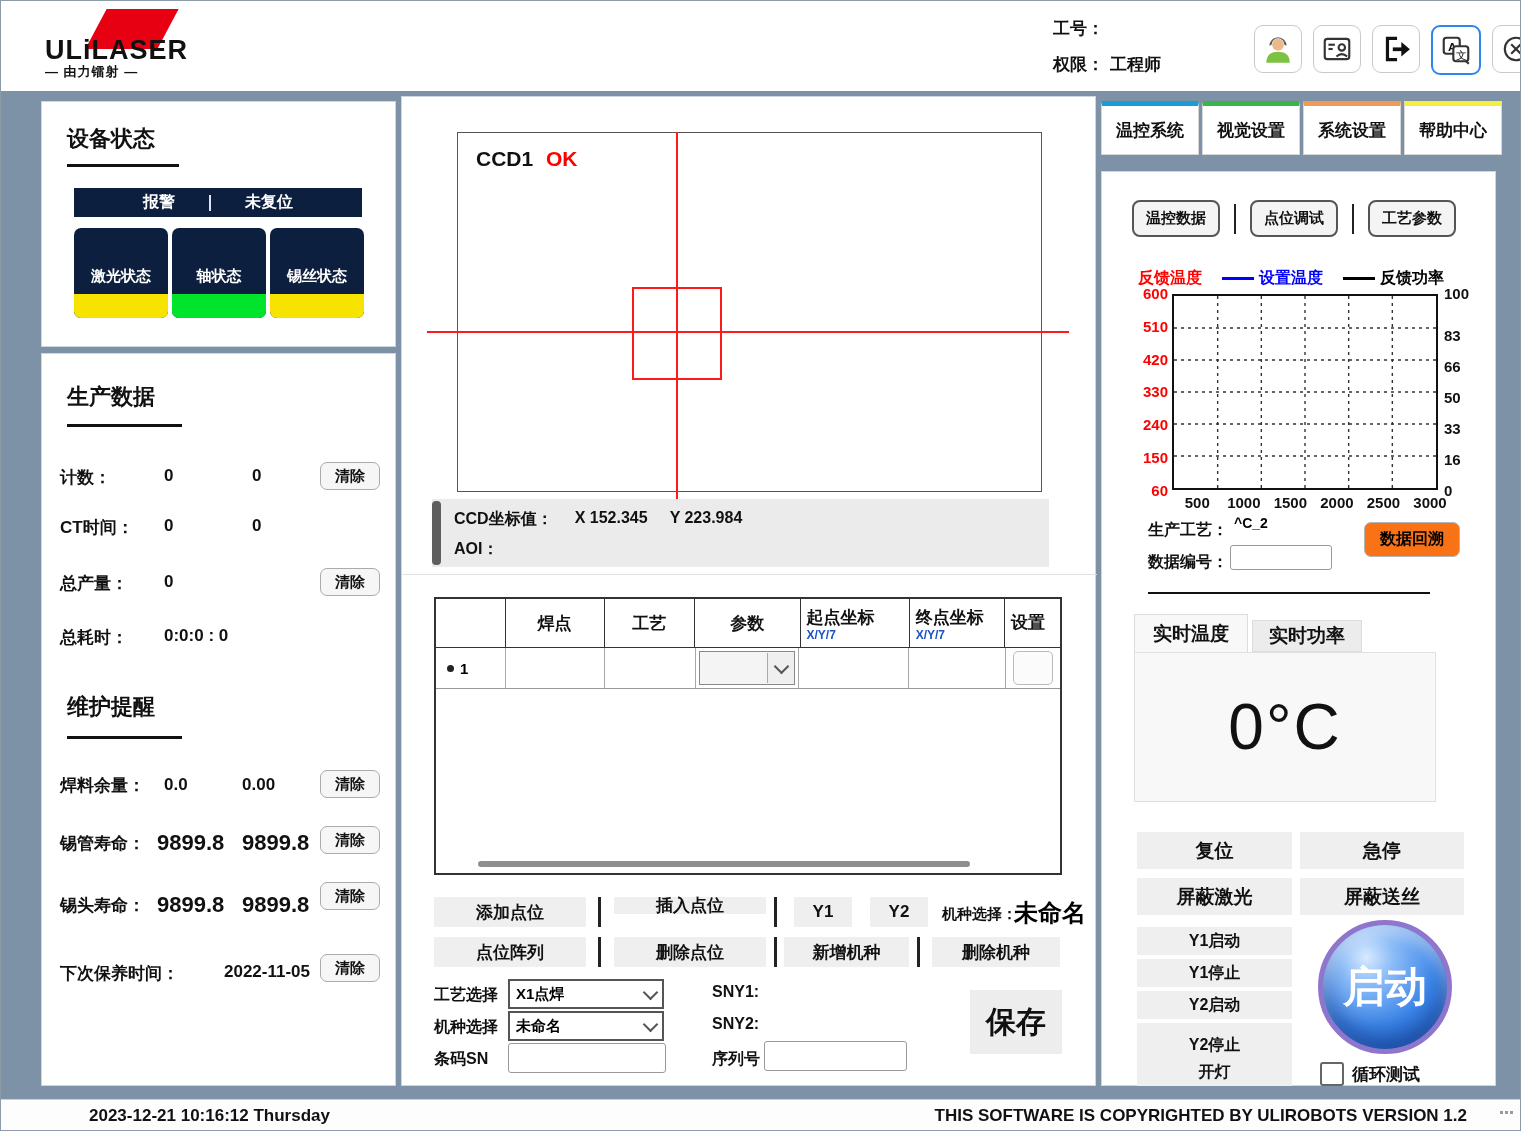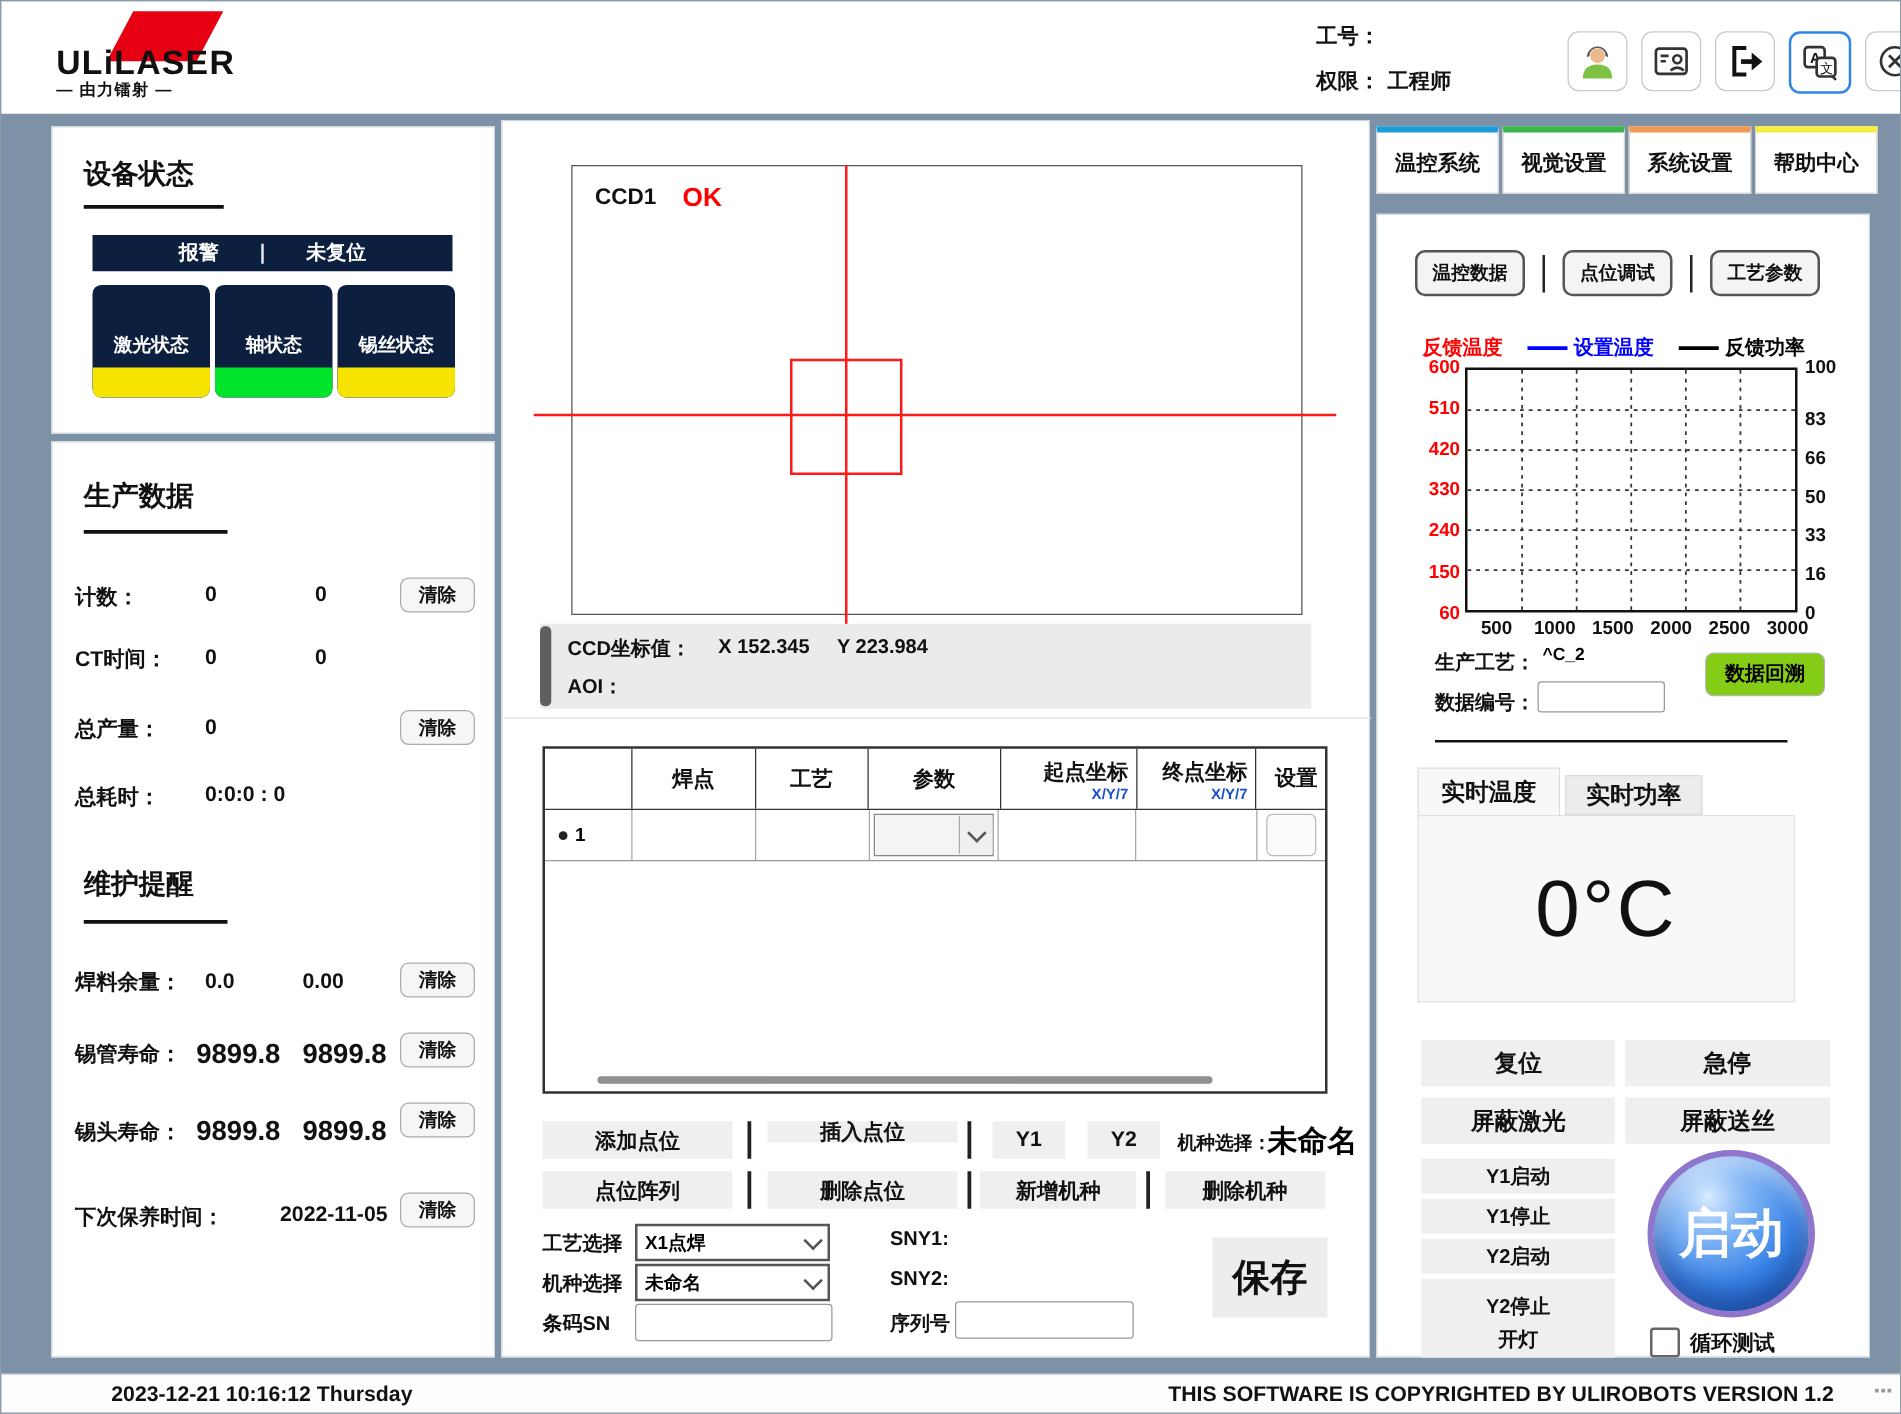--- a/index.html
+++ b/index.html
@@ -24,31 +24,31 @@
   .st-card{width:94px;height:90px;border-radius:7px;background:#0D1F3E;overflow:hidden;display:flex;flex-direction:column;cursor:pointer;}
   .st-card .lab{flex:1;color:#fff;font-size:15px;font-weight:bold;display:flex;align-items:flex-end;justify-content:center;padding-bottom:8px;}
   .st-card .lamp{height:24px;}
   
   .row-lab{font-size:17px;font-weight:bold;color:#111;}
   .row-val{font-size:17px;font-weight:bold;color:#111;}
   .row-val.big{font-size:22px;}
   .clear-btn{width:60px;height:28px;border:1px solid #ababab;border-radius:7px;background:#f6f6f6;font-size:15px;font-weight:bold;color:#111;display:flex;align-items:center;justify-content:center;cursor:pointer;}
   
   .ccd-box{border:1px solid #555;background:#fff;}
-  .ccd-t1{font-size:18px;font-weight:bold;color:#111;}
+  .ccd-t1{font-size:21px;font-weight:bold;color:#111;}
   .ccd-t2{font-size:21px;font-weight:bold;color:#ff0000;}
   .redline{background:#ff1a1a;}
   .red-square{border:2px solid #ff1a1a;}
   .info-bar{background:#ebebeb;}
   .info-accent{width:9px;border-radius:4px;background:#5f5f5f;}
   .info-txt{font-size:16px;font-weight:bold;color:#111;}
   
   .pt-wrap{border:2px solid #333;background:#fff;}
   .pt-header{display:flex;border-bottom:1px solid #333;height:48px;}
-  .pt-hcell{border-right:1px solid #333;font-size:17px;font-weight:bold;color:#111;display:flex;flex-direction:column;justify-content:center;padding:0 6px;align-items:flex-end;}
+  .pt-hcell{border-right:1px solid #333;font-size:17px;font-weight:bold;color:#111;display:flex;flex-direction:column;justify-content:center;padding:0 6px;}
   .pt-hcell .sub{font-size:12px;font-weight:bold;color:#1A52C8;line-height:12px;}
   .pt-row{display:flex;height:40px;border-bottom:1px solid #999;}
   .pt-cell{border-right:1px solid #a8a8a8;display:flex;align-items:center;padding:0 5px;}
   .dot{width:7px;height:7px;border-radius:50%;background:#222;display:inline-block;margin:0 6px 0 6px;}
   .combo{height:32px;border:1px solid #888;background:#f4f4f4;display:flex;align-items:center;justify-content:flex-end;width:100%;}
   .combo .cbtn{width:26px;height:30px;border-left:1px solid #aaa;background:#efefef;display:flex;align-items:center;justify-content:center;}
   .chev{width:9px;height:9px;border-right:2px solid #555;border-bottom:2px solid #555;transform:rotate(45deg);margin-top:-4px;}
   .mini-btn{width:38px;height:32px;border:1px solid #bbb;border-radius:5px;background:#fbfbfb;cursor:pointer;}
   .scroll-thumb{height:6px;border-radius:3px;background:#8f8f8f;}
   
@@ -63,21 +63,21 @@
   .save-btn{background:#ededed;border:none;font-size:30px;font-weight:bold;color:#111;display:flex;align-items:center;justify-content:center;cursor:pointer;}
   
   .nav-tab{width:96px;height:48px;background:#fff;border:1px solid #d6d6d6;border-top:5px solid #888;display:flex;align-items:center;justify-content:center;font-size:17px;font-weight:bold;color:#111;cursor:pointer;}
   .sub-btn{height:33px;border:2px solid #555;border-radius:8px;background:#f4f4f4;font-size:15px;font-weight:bold;color:#111;display:flex;align-items:center;justify-content:center;padding:0 12px;cursor:pointer;}
   .legend-item{display:flex;align-items:center;gap:5px;font-size:16px;font-weight:bold;}
   .legend-line{width:32px;height:3px;}
   .chart-plot{border:2px solid #111;background:#fff;}
   .ytick{font-size:15px;font-weight:bold;line-height:15px;}
   .xtick{font-size:15px;font-weight:bold;color:#111;position:absolute;transform:translateX(-50%);}
   .rp-lab{font-size:16px;font-weight:bold;color:#111;}
-  .bt-btn{border:1px solid #b5b5b5;border-radius:7px;background:#84cc16;font-size:16px;font-weight:bold;display:flex;align-items:center;justify-content:center;cursor:pointer;}
+  .bt-btn{border:1px solid #b5b5b5;border-radius:7px;background:#f97316;font-size:16px;font-weight:bold;display:flex;align-items:center;justify-content:center;cursor:pointer;}
   .rt-tab{display:flex;align-items:center;justify-content:center;font-size:19px;font-weight:bold;color:#111;cursor:pointer;}
   .rt-tab.on{background:#f8f8f8;border:1px solid #ddd;border-bottom:none;}
   .rt-tab.off{background:#ececec;border:1px solid #ddd;}
   .temp-panel{background:#f8f8f8;border:1px solid #e0e0e0;display:flex;align-items:center;justify-content:center;}
   .temp-val{font-size:64px;color:#111;letter-spacing:2px;}
   .gray-btn{background:#efefef;border:none;font-size:19px;font-weight:bold;color:#111;display:flex;align-items:center;justify-content:center;cursor:pointer;text-align:right;}
   .gray-btn.sm{font-size:16px;}
   .start-btn{border-radius:50%;border:5px solid #8F76CC;color:#fff;font-size:42px;font-weight:bold;display:flex;align-items:center;justify-content:center;cursor:pointer;
     background:radial-gradient(circle at 35% 26%,#d8eaff 0%,#8cbcf7 22%,#3a84e8 58%,#1356BB 100%);
     box-shadow:inset 0 -14px 20px rgba(10,20,80,.35), inset 0 10px 14px rgba(255,255,255,.45);}

